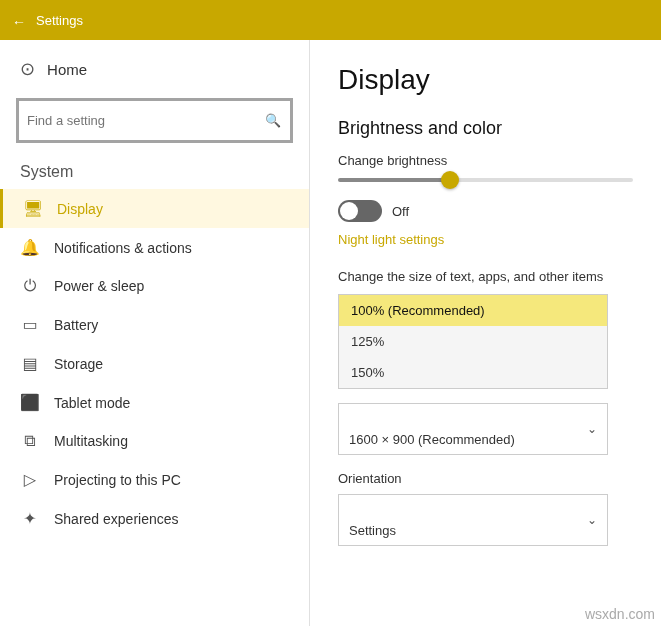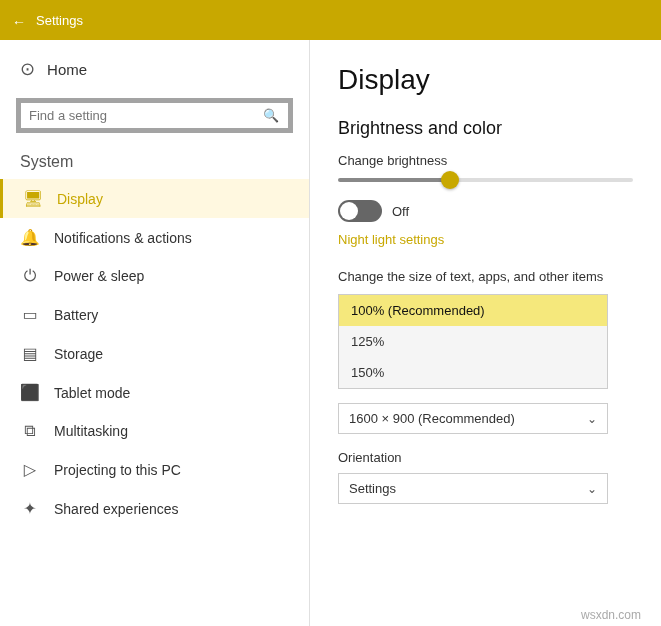--- a/index.html
+++ b/index.html
@@ -66,22 +66,22 @@
     }
     .sidebar-home-label {
       font-size: 15px;
       color: #333;
     }
 
     .search-box {
       margin: 0 16px 14px 16px;
       display: flex;
       align-items: center;
-      border: 5px solid #a3a3a3;
-      padding: 5px 8px;
+      border: 3px solid #a3a3a3;
+      padding: 12px 8px;
       background: #fff;
     }
     .search-input {
       border: none;
       outline: none;
       flex: 1;
       font-size: 13px;
       color: #555;
       background: transparent;
     }
@@ -237,34 +237,34 @@
       display: flex;
       align-items: center;
       border: 1px solid #ccc;
       padding: 7px 10px;
       width: 270px;
       cursor: pointer;
       background: #fff;
       margin-bottom: 16px;
       justify-content: space-between;
     }
-    .dropdown-label { font-size: 13px; color: #333; }
+    .dropdown-label { font-size: 13px; color: #333; margin-top: 21px; }
     .dropdown-chevron { font-size: 12px; color: #555; }
 
     .orientation-label {
       font-size: 13px;
       color: #333;
       margin-bottom: 8px;
     }
 
     .watermark {
       position: fixed;
       bottom: 4px;
-      right: 20px;
-      font-size: 12px;
+      right: 6px;
+      font-size: 14px;
       color: #aaa;
       z-index: 99;
     }
   </style>
 </head>
 <body>
 
 <div class="title-bar">
   <span class="title-bar-back">←</span>
   <span class="title-bar-title">Settings</span>

